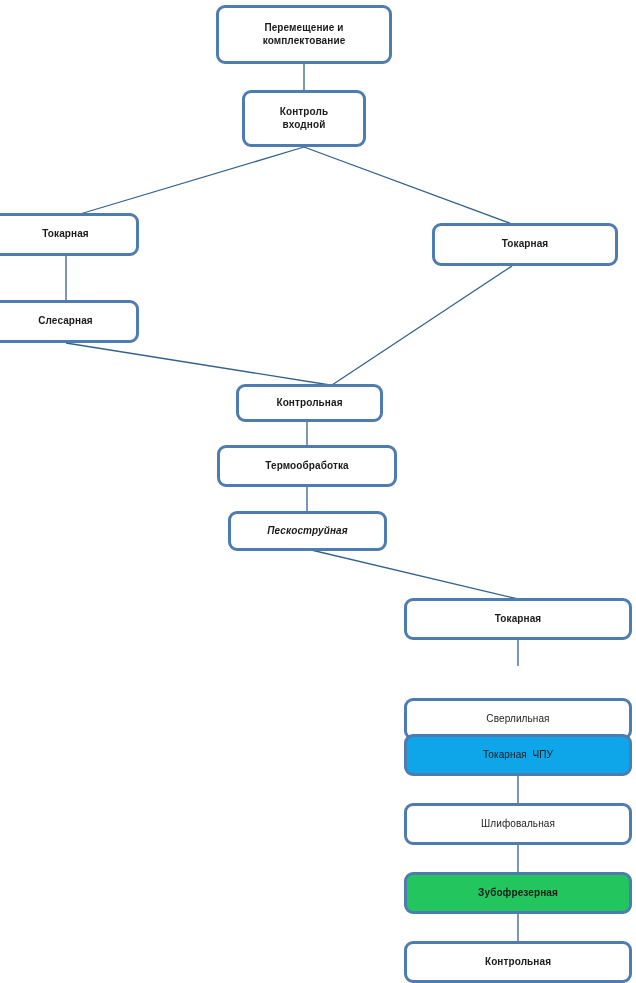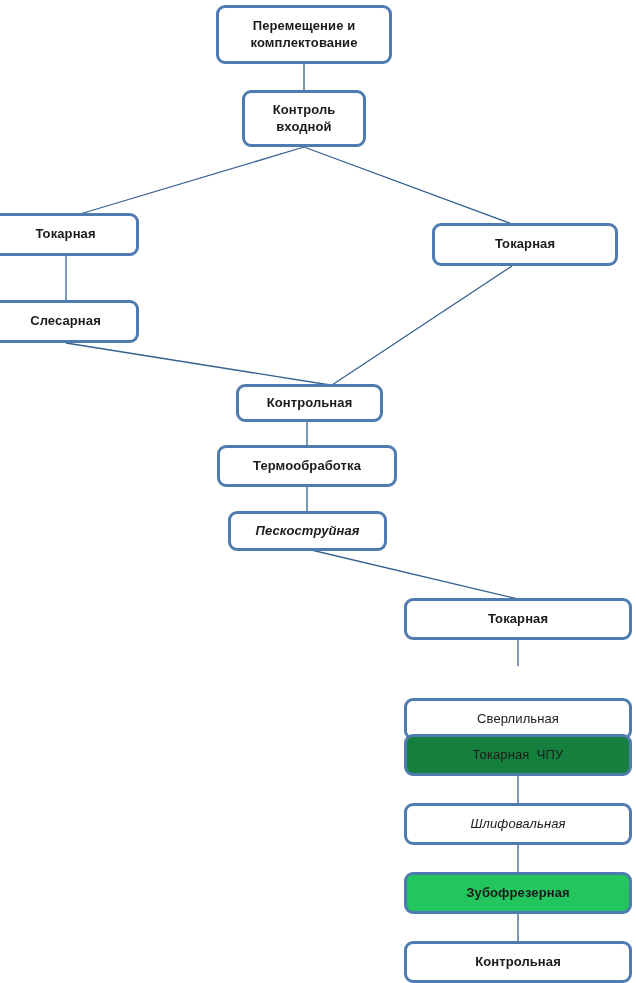--- a/index.html
+++ b/index.html
@@ -29,21 +29,21 @@
     position: absolute;
     box-sizing: border-box;
     background: #ffffff;
     border: 3px solid #4E7CB0;
     border-radius: 9px;
     display: flex;
     align-items: center;
     justify-content: center;
     text-align: center;
     color: #1b1b1b;
-    font-size: 13px;
+    font-size: 10px;
     line-height: 1.25;
     letter-spacing: 0.1px;
     z-index: 2;
   }
   .node .label {
     display: block;
     padding: 0 6px;
     white-space: pre;
   }
   .node.bold .label {
@@ -96,24 +96,24 @@
       </div>
       <div class="node bold" style="left: 228px; top: 511px; width: 159px; height: 40px; border-color: rgb(78, 124, 176); background: rgb(255, 255, 255); color: rgb(27, 27, 27); font-style: italic;">
         <span class="label">Пескоструйная</span>
       </div>
       <div class="node bold" style="left: 404px; top: 598px; width: 228px; height: 42px; border-color: rgb(78, 124, 176); background: rgb(255, 255, 255); color: rgb(27, 27, 27);">
         <span class="label">Токарная</span>
       </div>
       <div class="node" style="left: 404px; top: 666px; width: 228px; height: 42px; border-color: rgb(78, 124, 176); background: rgb(255, 255, 255); color: rgb(27, 27, 27); margin-top: 32px;">
         <span class="label">Сверлильная</span>
       </div>
-      <div class="node" style="left: 404px; top: 734px; width: 228px; height: 42px; border-color: rgb(78, 124, 176); background: #15803d; color: rgb(27, 27, 27);">
+      <div class="node" style="left: 404px; top: 734px; width: 228px; height: 42px; border-color: rgb(78, 124, 176); background: #0ea5e9; color: rgb(27, 27, 27);">
         <span class="label">Токарная  ЧПУ</span>
       </div>
-      <div class="node" style="left: 404px; top: 803px; width: 228px; height: 42px; border-color: rgb(78, 124, 176); background: rgb(255, 255, 255); color: rgb(27, 27, 27); font-style: italic;">
+      <div class="node" style="left: 404px; top: 803px; width: 228px; height: 42px; border-color: rgb(78, 124, 176); background: rgb(255, 255, 255); color: rgb(27, 27, 27);">
         <span class="label">Шлифовальная</span>
       </div>
       <div class="node bold" style="left: 404px; top: 872px; width: 228px; height: 42px; border-color: rgb(78, 124, 176); background: #22c55e; color: rgb(27, 27, 27);">
         <span class="label">Зубофрезерная</span>
       </div>
       <div class="node bold" style="left: 404px; top: 941px; width: 228px; height: 42px; border-color: rgb(78, 124, 176); background: rgb(255, 255, 255); color: rgb(27, 27, 27);">
         <span class="label">Контрольная</span>
       </div>
     </div>
 </div>

